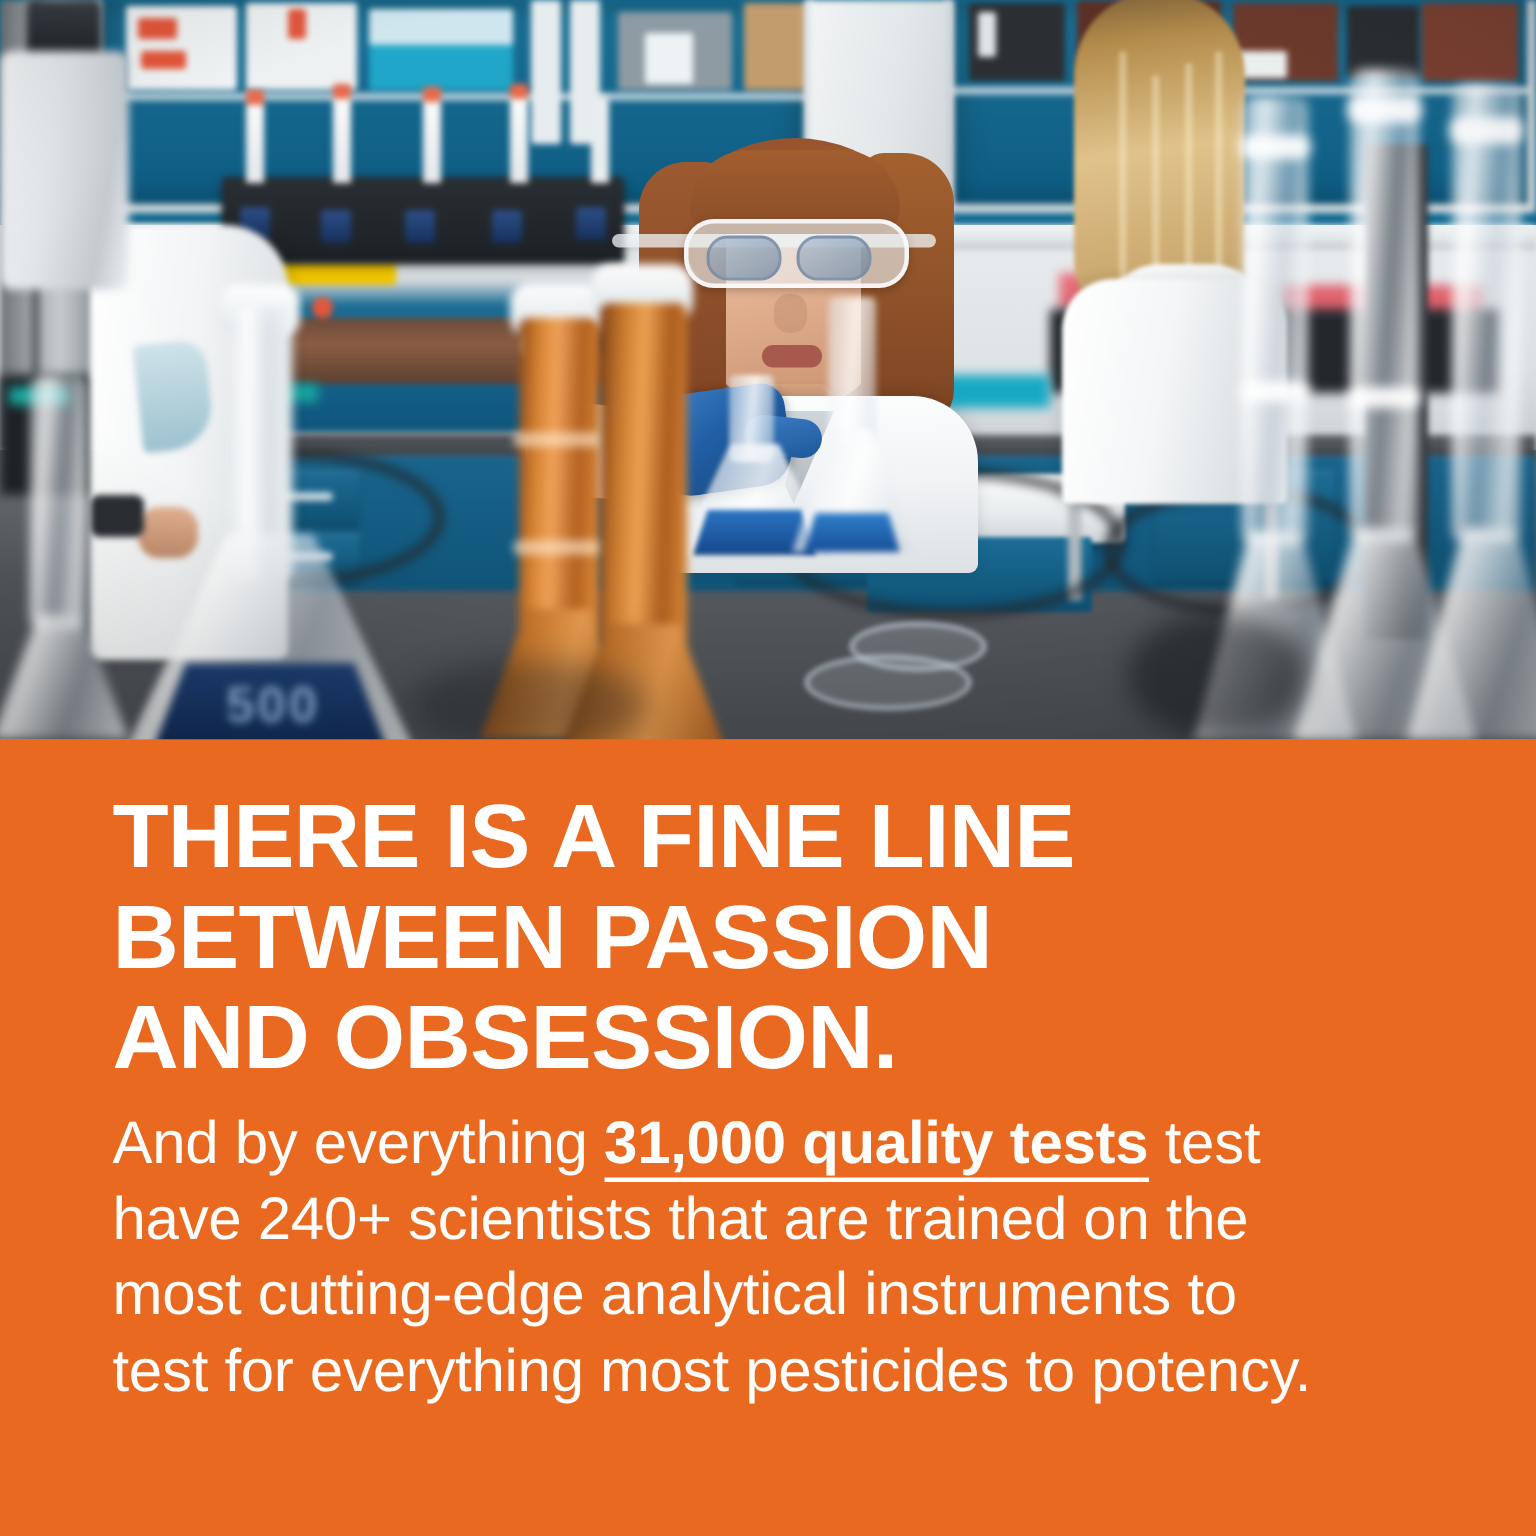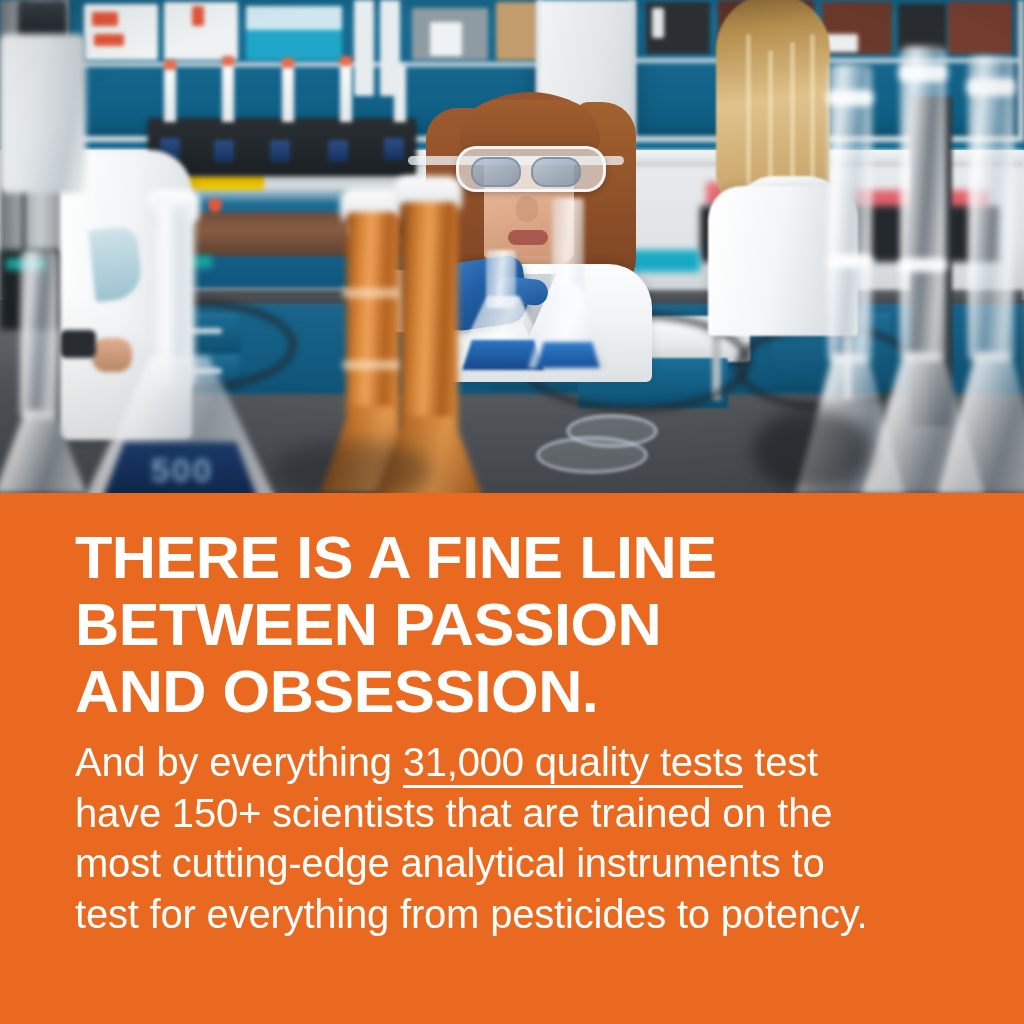--- a/index.html
+++ b/index.html
@@ -399,21 +399,21 @@
     width:880px;
     color:#fdfdfc;
     font-family:"Liberation Sans", sans-serif;
     font-weight:400;
     font-size:40px;
     line-height:50.5px;
     letter-spacing:-0.2px;
   }
   #bodycopy .bline { display:block; white-space:nowrap; }
   #bodycopy .hl-bold {
-    font-weight:400;
+    font-weight:700;
     border-bottom:3px solid #ffffff;
     padding-bottom:1px;
   }
 </style>
 </head>
 <body>
 
 <div id="card">
 
   <div id="photo">
@@ -650,18 +650,18 @@
   <div id="panel"></div>
 
   <div id="headline">
     <span class="hl">THERE IS A FINE LINE</span>
     <span class="hl">BETWEEN PASSION</span>
     <span class="hl">AND OBSESSION.</span>
   </div>
 
   <div id="bodycopy">
     <span class="bline"><span>And by everything </span><span class="hl-bold">31,000 quality tests</span><span> test</span></span>
-    <span class="bline">have 150+ scientists that are trained on the</span>
+    <span class="bline">have 240+ scientists that are trained on the</span>
     <span class="bline">most cutting-edge analytical instruments to</span>
-    <span class="bline">test for everything from pesticides to potency.</span>
+    <span class="bline">test for everything most pesticides to potency.</span>
   </div>
 
 </div>
 
 </body></html>

